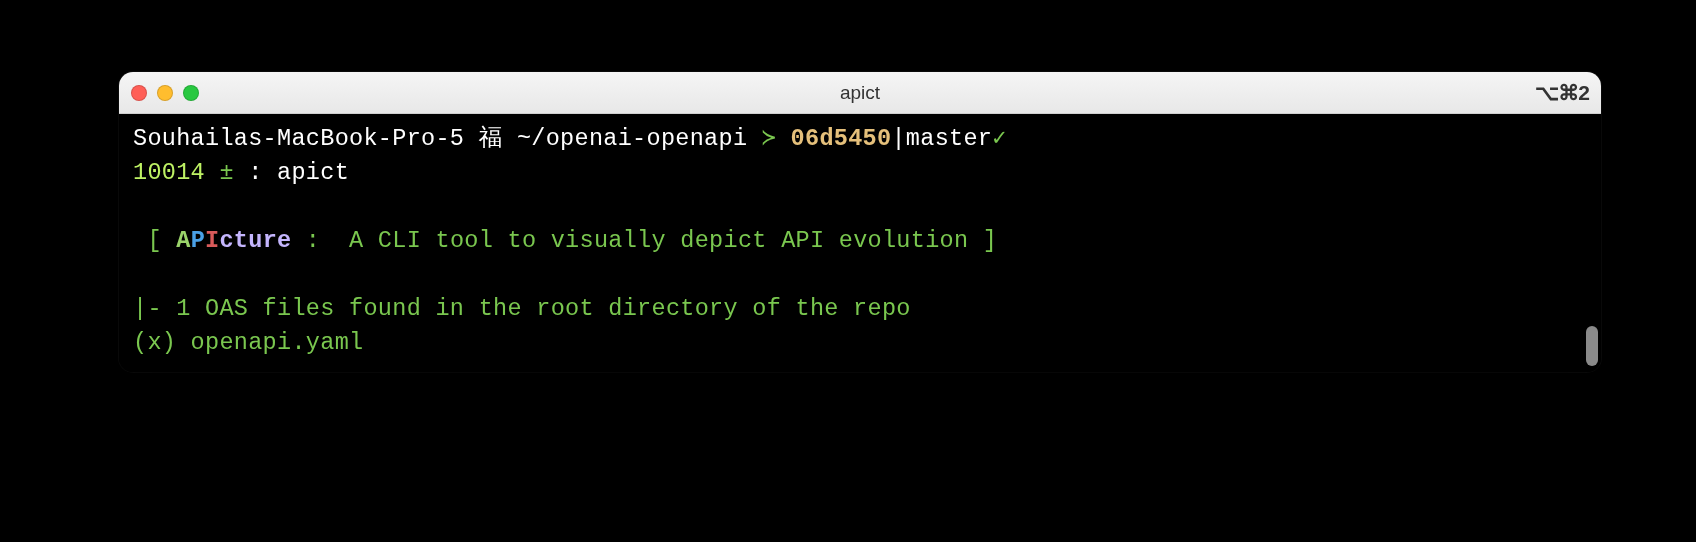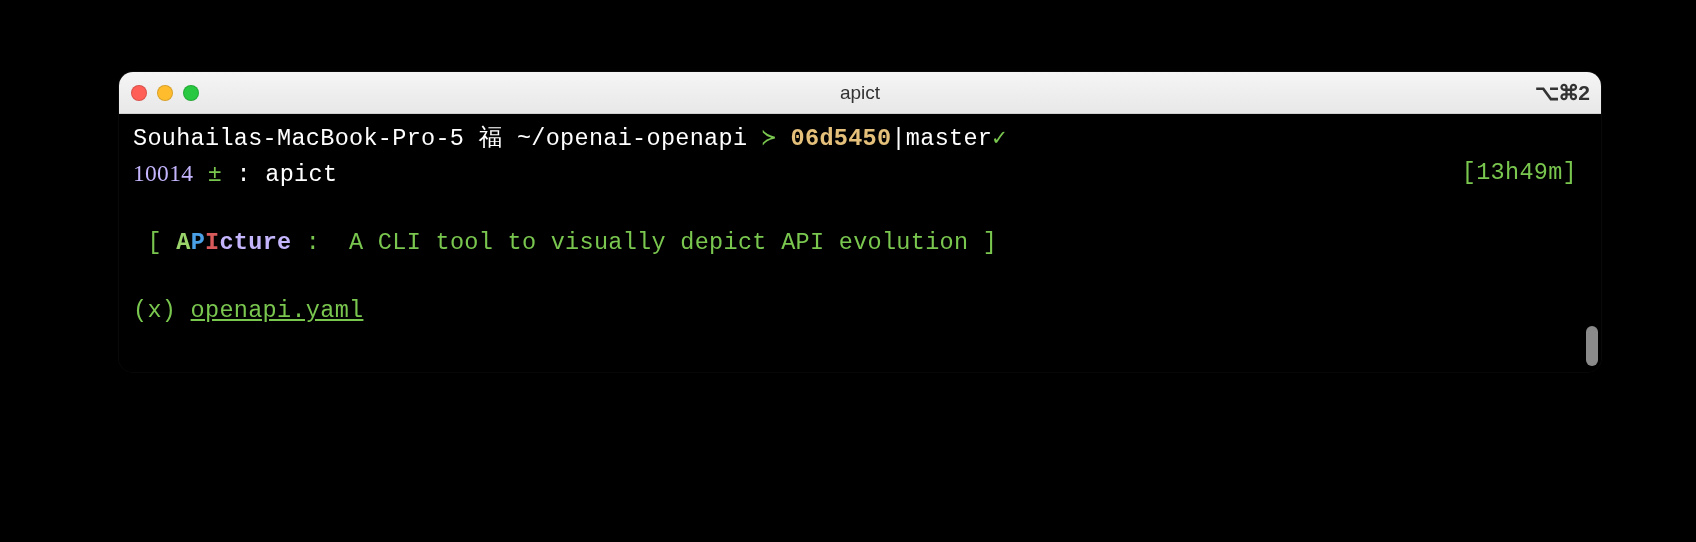--- a/index.html
+++ b/index.html
@@ -85,23 +85,23 @@
       height: 40px;
       background: #8a8a8a;
       border-radius: 6px;
     }
     .row {
       white-space: pre;
     }
     .white { color: #ffffff; }
     .green { color: #7ac74f; }
     .yellow { color: #e5c07b; }
-    .red { color: #c4b5fd; font-family: Liberation Serif, serif; }
+    .red { color: #bef264; }
     .bold { font-weight: bold; margin-top: 8px; }
-    .underline { text-decoration: underline; }
+    .underline { }
     .timestamp {
       position: absolute;
       right: 24px;
       top: 42px;
     }
     .logo-a { color: #9ad36a; font-weight: bold; }
     .logo-p { color: #4aa0e6; font-weight: bold; }
     .logo-i { color: #d85a5a; font-weight: bold; }
     .logo-cture { color: #c4b5fd; font-weight: bold; }
   </style>
@@ -114,21 +114,22 @@
       <div class="light red"></div>
       <div class="light yellow"></div>
       <div class="light green"></div>
     </div>
     <div class="title">apict</div>
     <div class="titlebar-right">⌥⌘2</div>
   </div>
 
   <div class="terminal-body">
     <div class="row"><span class="white">Souhailas-MacBook-Pro-5</span><span class="white"> </span><span class="white">福</span><span class="white"> </span><span class="white">~/openai-openapi</span><span class="white"> </span><span class="green">≻</span><span> </span><span class="yellow bold">06d5450</span><span class="white">|</span><span class="white">master</span><span class="green">✓</span></div>
-    <div class="row"><span class="red">10014</span><span> </span><span class="green">±</span><span class="white"> </span><span class="white">:</span><span class="white"> </span><span class="white">apict</span><span class="green timestamp">[13h49m]</span></div>
+    <div class="row"><span class="red">10014</span><span> </span><span class="green">±</span><span class="white"> </span><span class="white">:</span><span class="white"> </span><span class="white">apict</span></div>
     <div class="row">&nbsp;</div>
     <div class="row"><span class="green"> [ </span><span class="logo-a">A</span><span class="logo-p">P</span><span class="logo-i">I</span><span class="logo-cture">cture</span><span class="green"> :  </span><span class="green">A CLI tool to visually depict API evolution</span><span class="green"> ]</span></div>
     <div class="row">&nbsp;</div>
+    <div class="row"><span class="green">|- 1 OAS files found in the root directory of the repo</span></div>
     <div class="row"><span class="green">(x) </span><span class="green underline">openapi.yaml</span></div>
 
     <div class="scrollbar"></div>
   </div>
 </div>
 
 </body></html>

